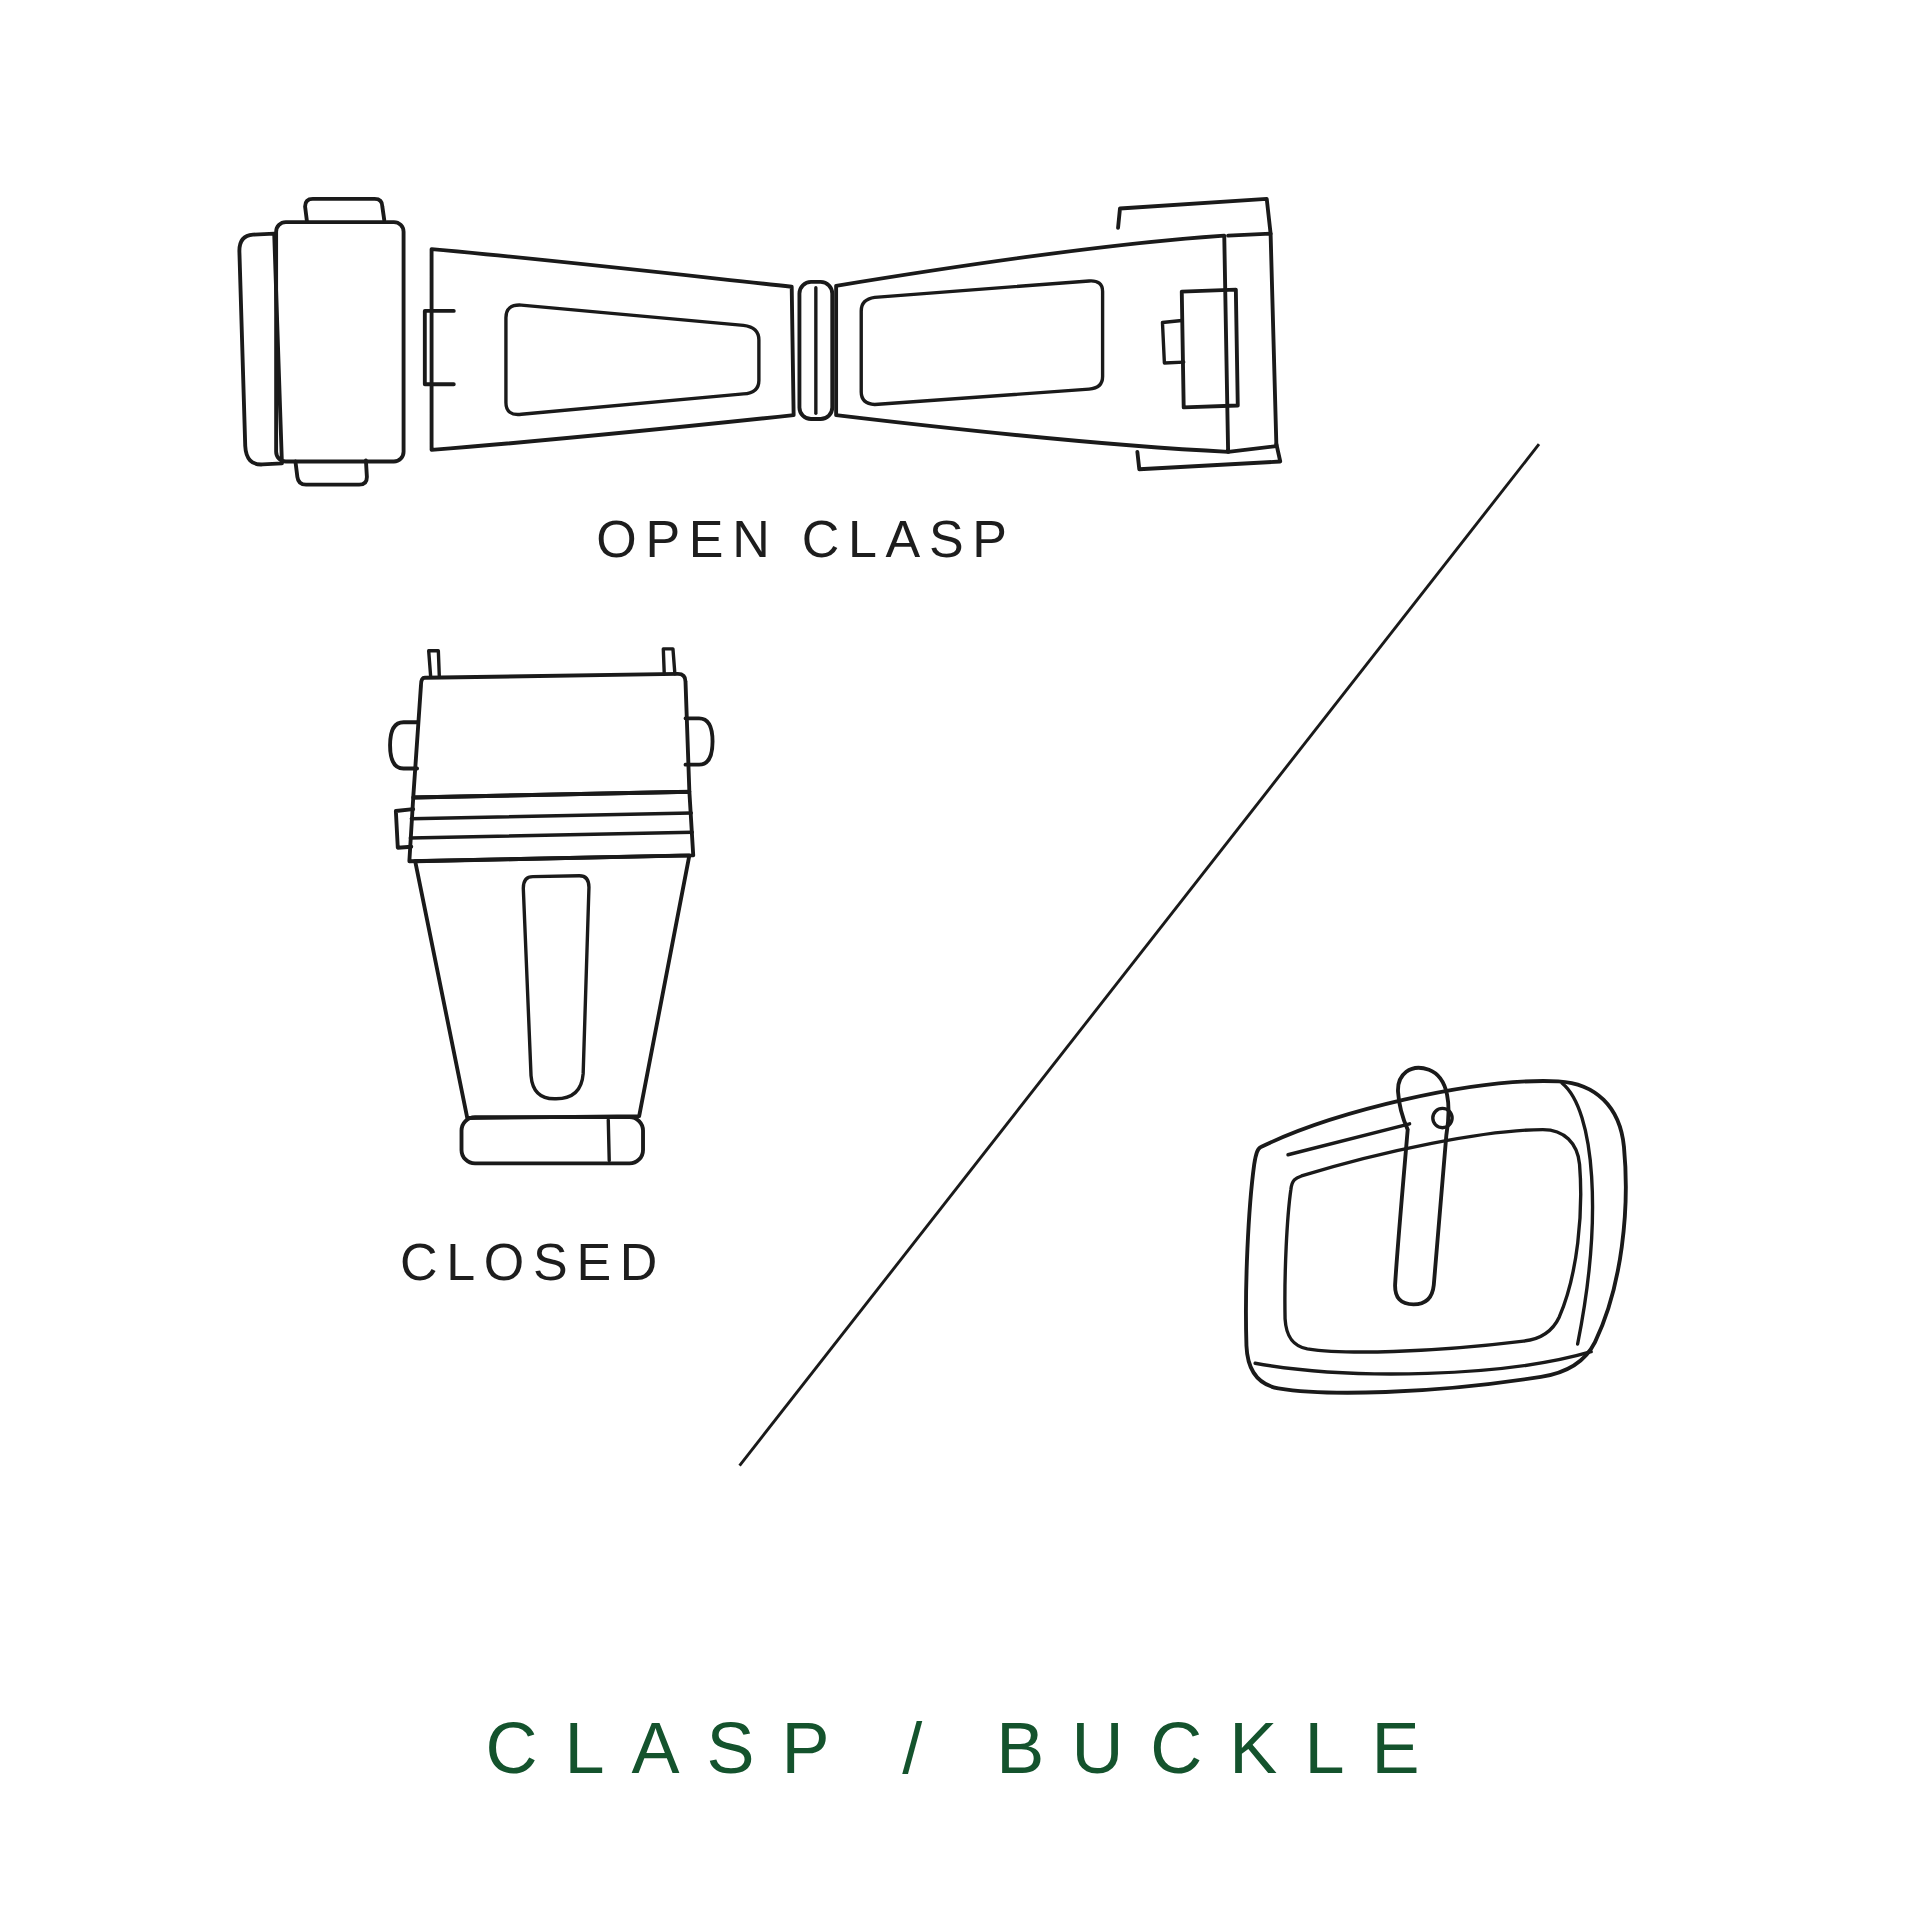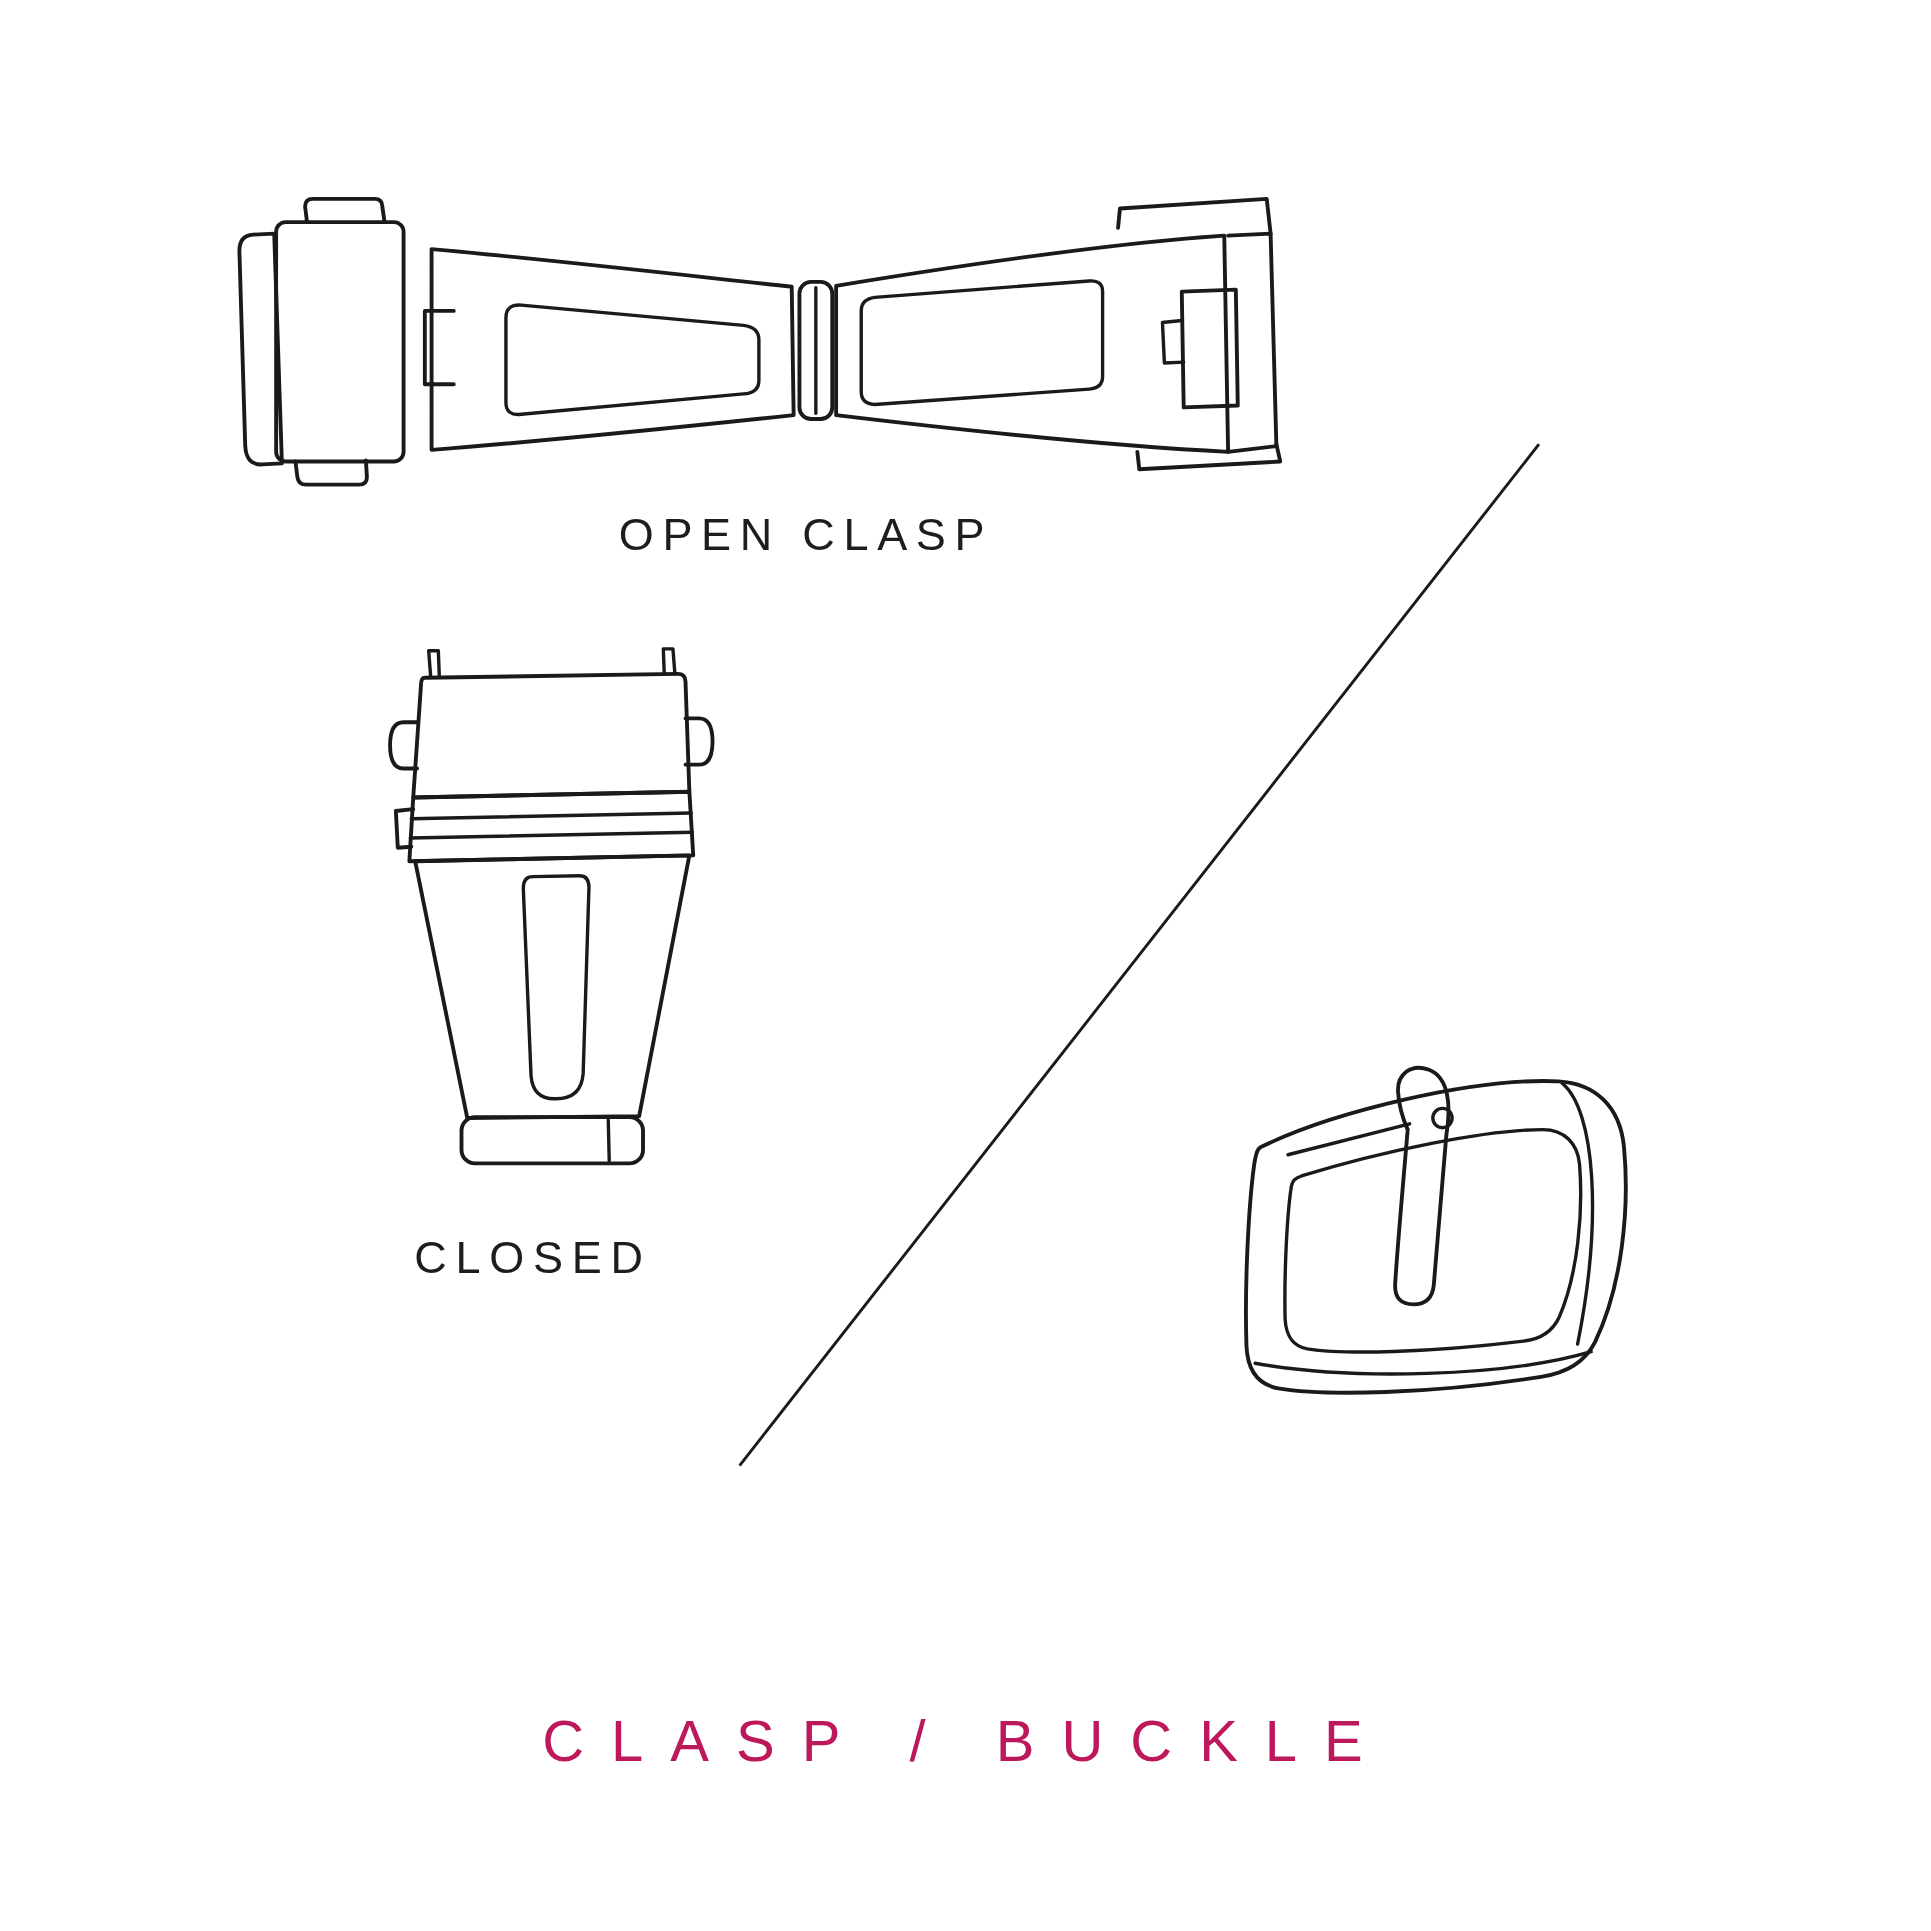--- a/index.html
+++ b/index.html
@@ -19,33 +19,33 @@
     position: absolute;
     left: 0;
     top: 0;
     width: 1931px;
     height: 1931px;
   }
   .fig-label {
     position: absolute;
     transform: translateX(-50%);
     color: #1d1d1d;
-    font-size: 45px;
+    font-size: 52px;
     letter-spacing: 8.7px;
     white-space: nowrap;
   }
   .open-clasp-label { left: 806px; top: 509px; }
   .closed-label     { left: 533px; top: 1232px; text-align: center; }
   .diagram-title {
     position: absolute;
     left: 966px;
     top: 1707px;
     transform: translateX(-50%);
-    color: #be185d;
-    font-size: 58px;
+    color: #14532d;
+    font-size: 72px;
     letter-spacing: 27px;
     white-space: nowrap;
   }
   .stroke-group {
     fill: none;
     stroke: #1a1a1a;
     stroke-width: 4;
     stroke-linejoin: round;
     stroke-linecap: round;
   }

